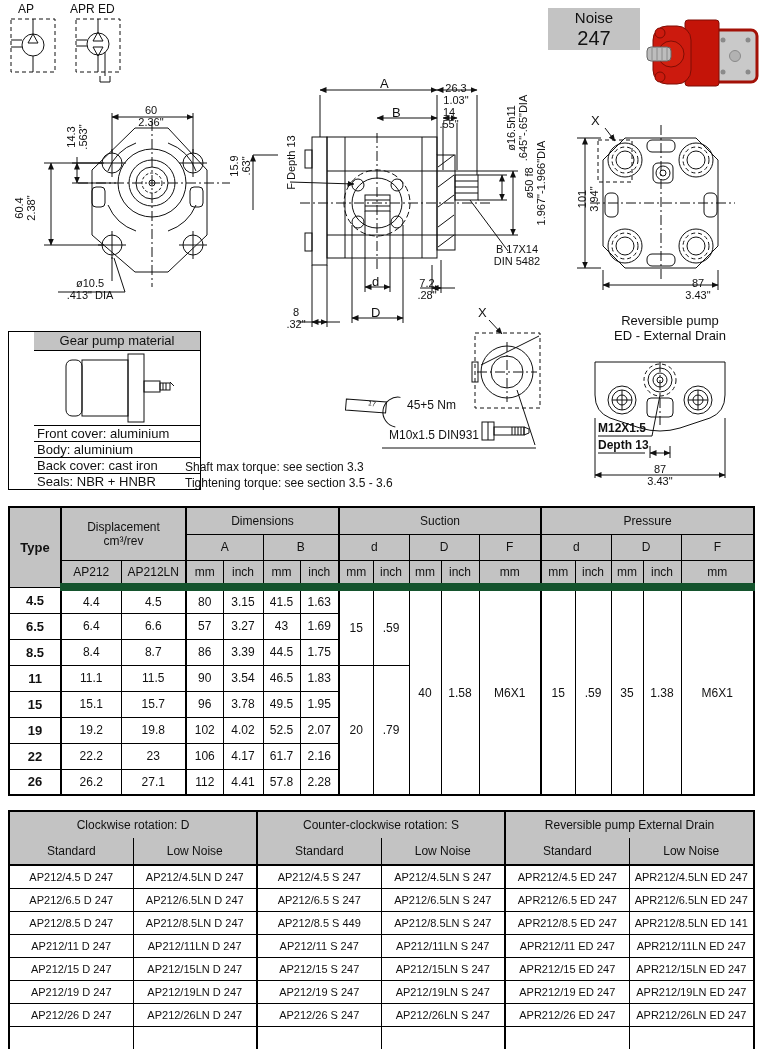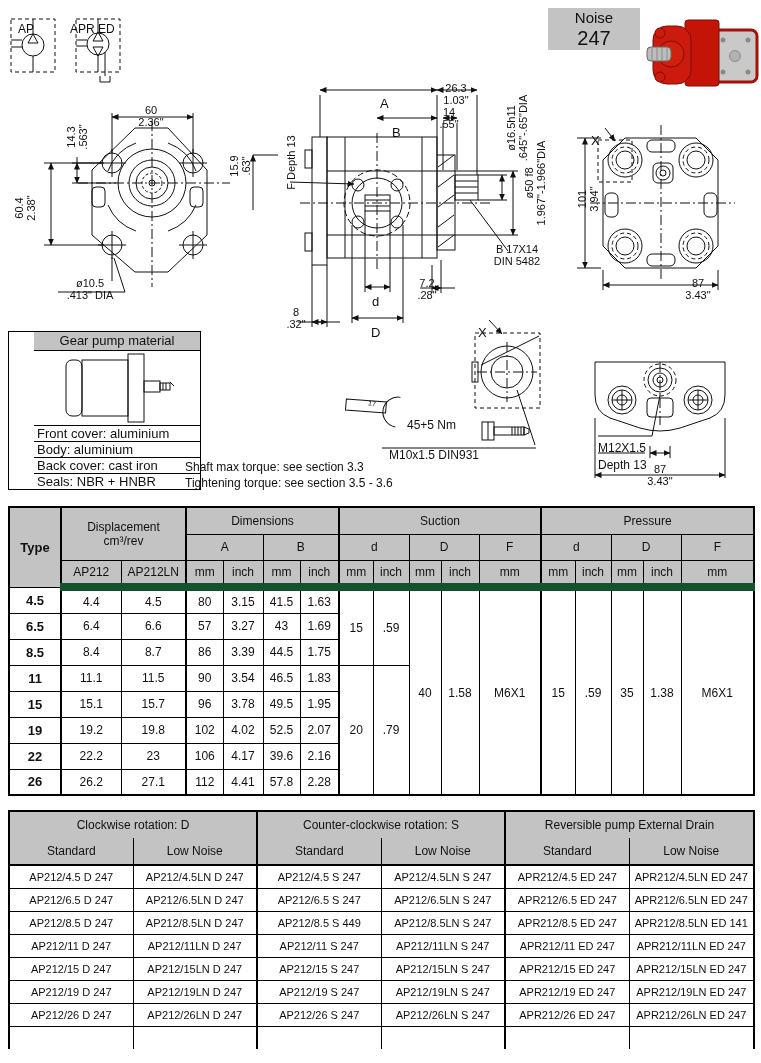--- a/index.html
+++ b/index.html
@@ -3,22 +3,22 @@
 <meta charset="utf-8">
 <style>
   html,body{margin:0;padding:0;background:#fff;}
   .page{position:relative;width:761px;height:1063px;background:#fff;overflow:hidden;
         font-family:"Liberation Sans",sans-serif;color:#111;}
   svg{position:absolute;overflow:visible;}
   .g line,.g path,.g rect,.g circle,.g polygon,.g ellipse{stroke:#111;fill:none;stroke-width:1;}
   .dim{position:absolute;font-size:11px;line-height:12px;text-align:center;white-space:nowrap;color:#111;}
   .dim div{height:12px;}
   .rot{transform:rotate(-90deg);transform-origin:center;}
-  .mark{position:absolute;font-size:13px;line-height:13px;white-space:nowrap;margin-top:20px;}
-  .left{text-align:center;}
+  .mark{position:absolute;font-size:13px;line-height:13px;white-space:nowrap;}
+  .left{text-align:center;font-weight:bold;}
   .badge{position:absolute;left:548px;top:8px;width:92px;height:42px;background:#c3c3c3;
          text-align:center;line-height:1.1;padding-top:2px;box-sizing:border-box;}
   .badge .l1{font-size:15px;}
   .badge .l2{font-size:20px;}
   .matbox{position:absolute;left:8px;top:331px;width:166px;border:1px solid #000;background:#fff;padding-left:25px;}
   .matbox .mb-title{background:#c3c3c3;border-bottom:1px solid #000;text-align:center;
                     font-size:13px;height:18px;line-height:18px;}
   .matbox .mb-icon{height:74px;position:relative;}
   .matbox .mb-row{border-top:1px solid #000;font-size:13px;height:15px;line-height:15px;padding-left:3px;}
   .note{position:absolute;left:185px;font-size:12px;line-height:13px;white-space:nowrap;}
@@ -295,20 +295,24 @@
     <line x1="38" y1="190" x2="153" y2="190" marker-start="url(#ar)" marker-end="url(#ar)"></line>
   </svg>
   <div class="mark" style="left:591px;top:114px;">X</div>
   <div class="dim rot" style="left:568px;top:187px;width:40px;height:24px;">
     <div>101</div>
       <div>3.94"</div>
   </div>
   <div class="dim" style="left:678px;top:277px;width:40px;">
     <div>87</div>
       <div>3.43"</div>
+  </div>
+  <div class="dim" style="left:600px;top:313px;width:140px;font-size:13px;line-height:15px;">
+    <div style="height:15px;">Reversible pump</div>
+    <div style="height:15px;">ED - External Drain</div>
   </div>
 
   <svg class="g" width="100" height="150" style="left:455px;top:300px;">
     <line x1="34" y1="20" x2="47" y2="34" marker-end="url(#ar)"></line>
     <rect x="20" y="33" width="65" height="75" stroke-dasharray="4 3"></rect>
     <circle cx="52" cy="72" r="26"></circle>
       <circle cx="52" cy="72" r="16"></circle>
     <line x1="22" y1="72" x2="82" y2="72" stroke-dasharray="10 3 2 3" stroke-width="0.7"></line>
     <line x1="52" y1="42" x2="52" y2="102" stroke-dasharray="10 3 2 3" stroke-width="0.7"></line>
     <line x1="84" y1="36" x2="26" y2="65" stroke-width="1.4"></line>
@@ -523,21 +527,21 @@
           <td>4.02</td>
           <td>52.5</td>
           <td>2.07</td>
         </tr>
         <tr>
           <td class="type-col">22</td>
           <td class="bl2">22.2</td>
           <td>23</td>
           <td class="bl2">106</td>
           <td>4.17</td>
-          <td>39.6</td>
+          <td>61.7</td>
           <td>2.16</td>
         </tr>
         <tr>
           <td class="type-col">26</td>
           <td class="bl2">26.2</td>
           <td>27.1</td>
           <td class="bl2">112</td>
           <td>4.41</td>
           <td>57.8</td>
           <td>2.28</td>

